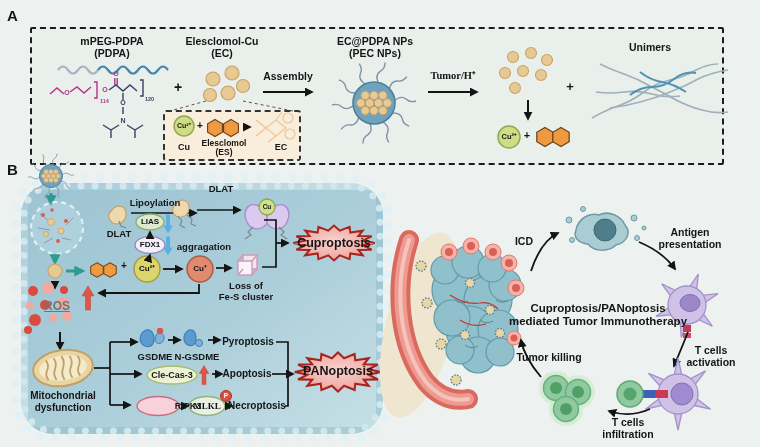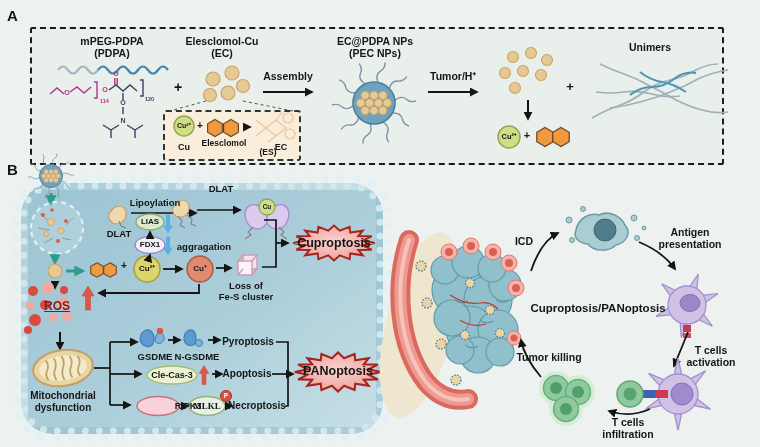--- a/index.html
+++ b/index.html
@@ -5,21 +5,21 @@
   html,body{margin:0;padding:0;}
   body{font-family:"Liberation Sans",sans-serif;}
   #canvas{position:relative;width:760px;height:447px;background:#edf1ef;overflow:hidden;}
   .panelA-box{position:absolute;left:30px;top:27px;width:690px;height:134px;border:2px dashed #1c1c1c;background:#e9efeb;border-radius:2px;z-index:0;}
   .inset-box{position:absolute;left:163px;top:110px;width:134px;height:47px;background:#f8eedb;border:2px dashed #333;border-radius:3px;z-index:1;}
   .cell-outer{position:absolute;left:12px;top:174px;width:364px;height:253px;border:8px dotted #e2f1f5;border-radius:40px;z-index:0;}
   .cell-inner{position:absolute;left:21px;top:183px;width:348px;height:237px;border:7px dotted #cfe8ef;border-radius:32px;background:linear-gradient(145deg,#9dc4d2 0%,#abceda 55%,#c6dfe5 100%);z-index:1;}
   svg.art{position:absolute;left:0;top:0;z-index:3;}
   .lbl{position:absolute;font-weight:bold;color:#151515;white-space:nowrap;line-height:1;text-align:center;transform:translateX(-50%);z-index:5;}
   .al{transform:none;}
-  .red{color:#7f1d1d;text-decoration:underline;}
+  .red{color:#737373;text-decoration:underline;}
   .white{color:#fff;}
   .f65{font-size:6.5px;}.f7{font-size:7px;}.f75{font-size:7.5px;}.f8{font-size:8px;}.f85{font-size:8.5px;}
   .f9{font-size:9px;}.f95{font-size:9.5px;}.f10{font-size:10px;}.f105{font-size:10.5px;}
   .f11{font-size:11px;}.f115{font-size:11.5px;}.f12{font-size:12px;}.f125{font-size:12.5px;}
   .f13{font-size:13px;}.f14{font-size:14px;}.f15{font-size:15px;}
 </style>
 </head>
 <body>
 
 <div id="canvas">
@@ -432,26 +432,26 @@
 
   <div class="lbl f105" style="left:112px;top:36px;">mPEG-PDPA</div>
   <div class="lbl f105" style="left:112px;top:48px;">(PDPA)</div>
   <div class="lbl f14" style="left:178px;top:80px;">+</div>
   <div class="lbl f105" style="left:222px;top:36px;">Elesclomol-Cu</div>
   <div class="lbl f105" style="left:222px;top:48px;">(EC)</div>
   <div class="lbl f7" style="left:184px;top:122px;">Cu²⁺</div>
   <div class="lbl f10" style="left:200px;top:121px;">+</div>
   <div class="lbl f9" style="left:184px;top:143px;">Cu</div>
   <div class="lbl f85" style="left:224px;top:139px;">Elesclomol</div>
-  <div class="lbl f85" style="left:224px;top:148px;margin-left:44px;">(ES)</div>
+  <div class="lbl f85" style="left:224px;top:148px;">(ES)</div>
   <div class="lbl f9" style="left:281px;top:143px;">EC</div>
   <div class="lbl f105" style="left:288px;top:71px;">Assembly</div>
   <div class="lbl f105" style="left:375px;top:36px;">EC@PDPA NPs</div>
   <div class="lbl f105" style="left:375px;top:48px;">(PEC NPs)</div>
-  <div class="lbl f105" style="left:453px;top:71px;">Tumor/H⁺</div>
+  <div class="lbl f105" style="left:453px;top:71px;font-family:Liberation Serif, serif;">Tumor/H⁺</div>
   <div class="lbl f75" style="left:509px;top:133px;">Cu²⁺</div>
   <div class="lbl f11" style="left:527px;top:130px;">+</div>
   <div class="lbl f13" style="left:570px;top:80px;">+</div>
   <div class="lbl f105" style="left:650px;top:42px;">Unimers</div>
 
   <div class="lbl f95" style="left:119px;top:229px;">DLAT</div>
   <div class="lbl f95" style="left:155px;top:198px;">Lipoylation</div>
   <div class="lbl f8" style="left:150px;top:218px;">LIAS</div>
   <div class="lbl f8" style="left:150px;top:241px;text-align:center;">FDX1</div>
   <div class="lbl f95" style="left:221px;top:184px;">DLAT</div>
@@ -474,19 +474,20 @@
   <div class="lbl f9" style="left:172px;top:402px;padding-left:32px;">RIPK3</div>
   <div class="lbl f9" style="left:207px;top:402px;font-family:Liberation Serif, serif;">MLKL</div>
   <div class="lbl f65 white" style="left:226px;top:393px;">P</div>
   <div class="lbl f10" style="left:257px;top:401px;">Necroptosis</div>
   <div class="lbl f125" style="left:338px;top:365px;">PANoptosis</div>
 
   <div class="lbl f105" style="left:524px;top:236px;">ICD</div>
   <div class="lbl f105" style="left:690px;top:227px;">Antigen</div>
   <div class="lbl f105" style="left:690px;top:239px;">presentation</div>
   <div class="lbl f115" style="left:598px;top:303px;">Cuproptosis/PANoptosis</div>
+  <div class="lbl f115" style="left:598px;top:316px;">mediated Tumor Immunotherapy</div>
   <div class="lbl f105" style="left:711px;top:345px;">T cells</div>
   <div class="lbl f105" style="left:711px;top:357px;text-align:right;">activation</div>
   <div class="lbl f105" style="left:549px;top:352px;">Tumor killing</div>
   <div class="lbl f105" style="left:628px;top:417px;">T cells</div>
   <div class="lbl f105" style="left:628px;top:429px;">infiltration</div>
 
 </div>
 
 </body></html>

